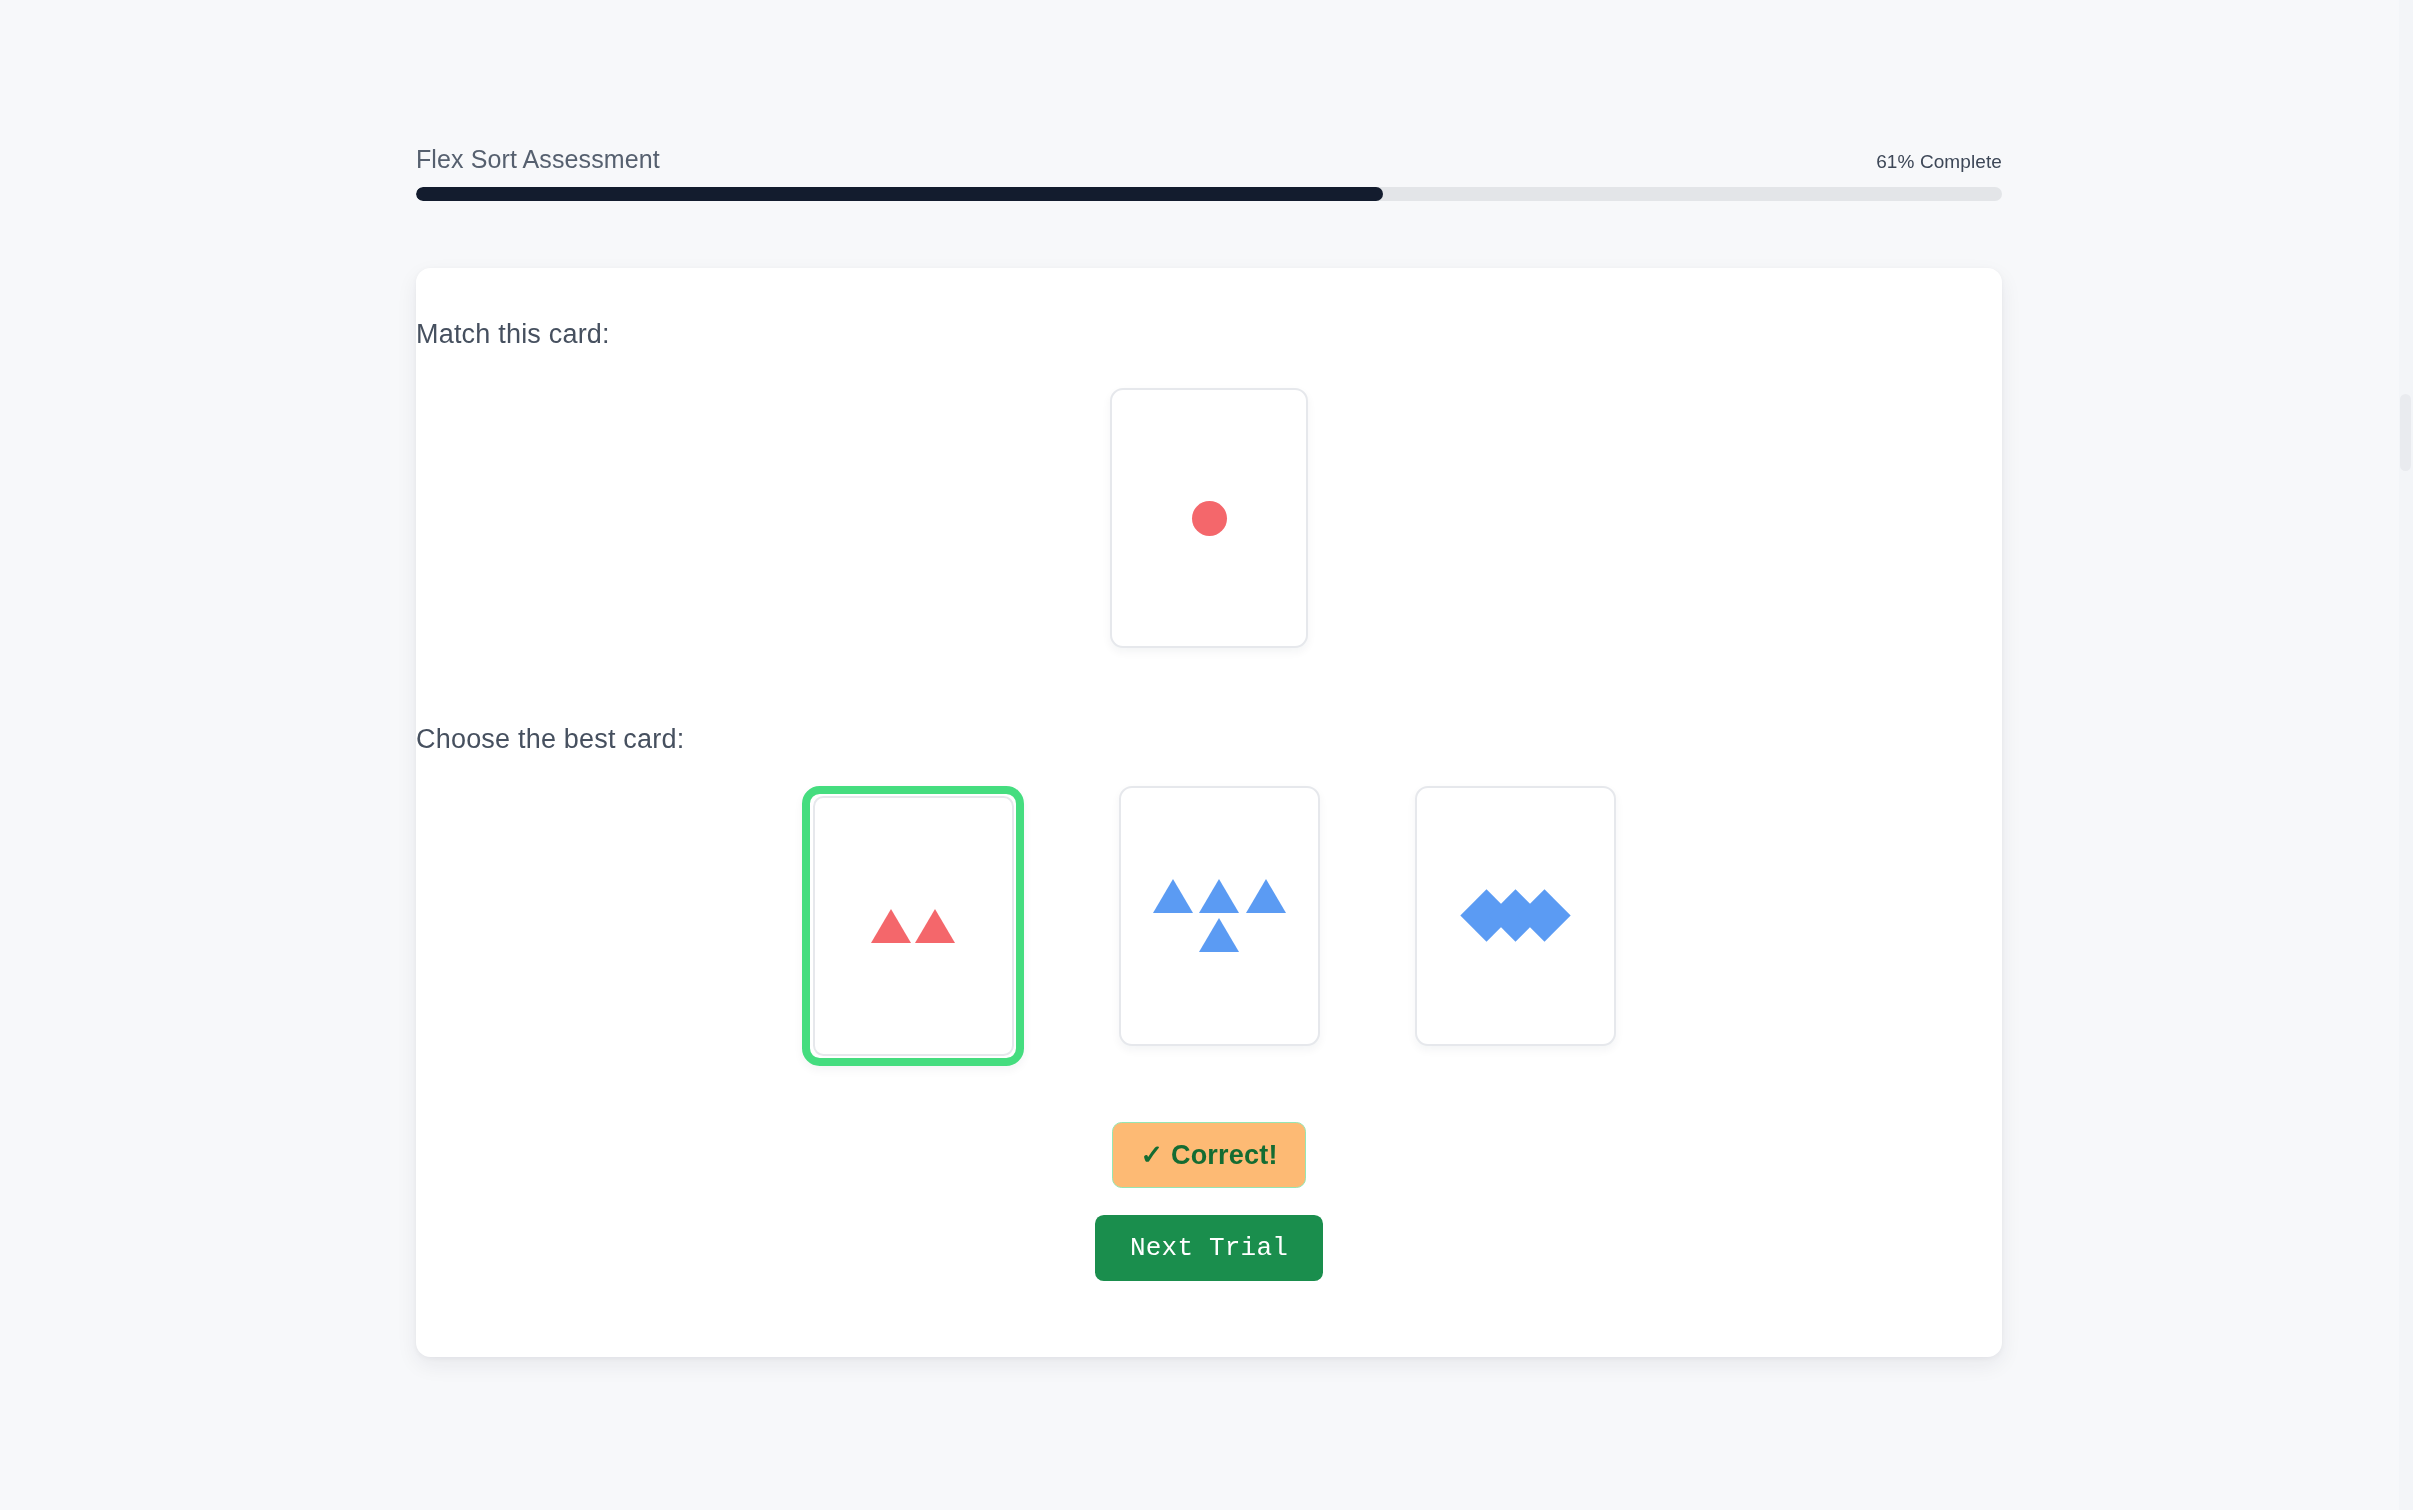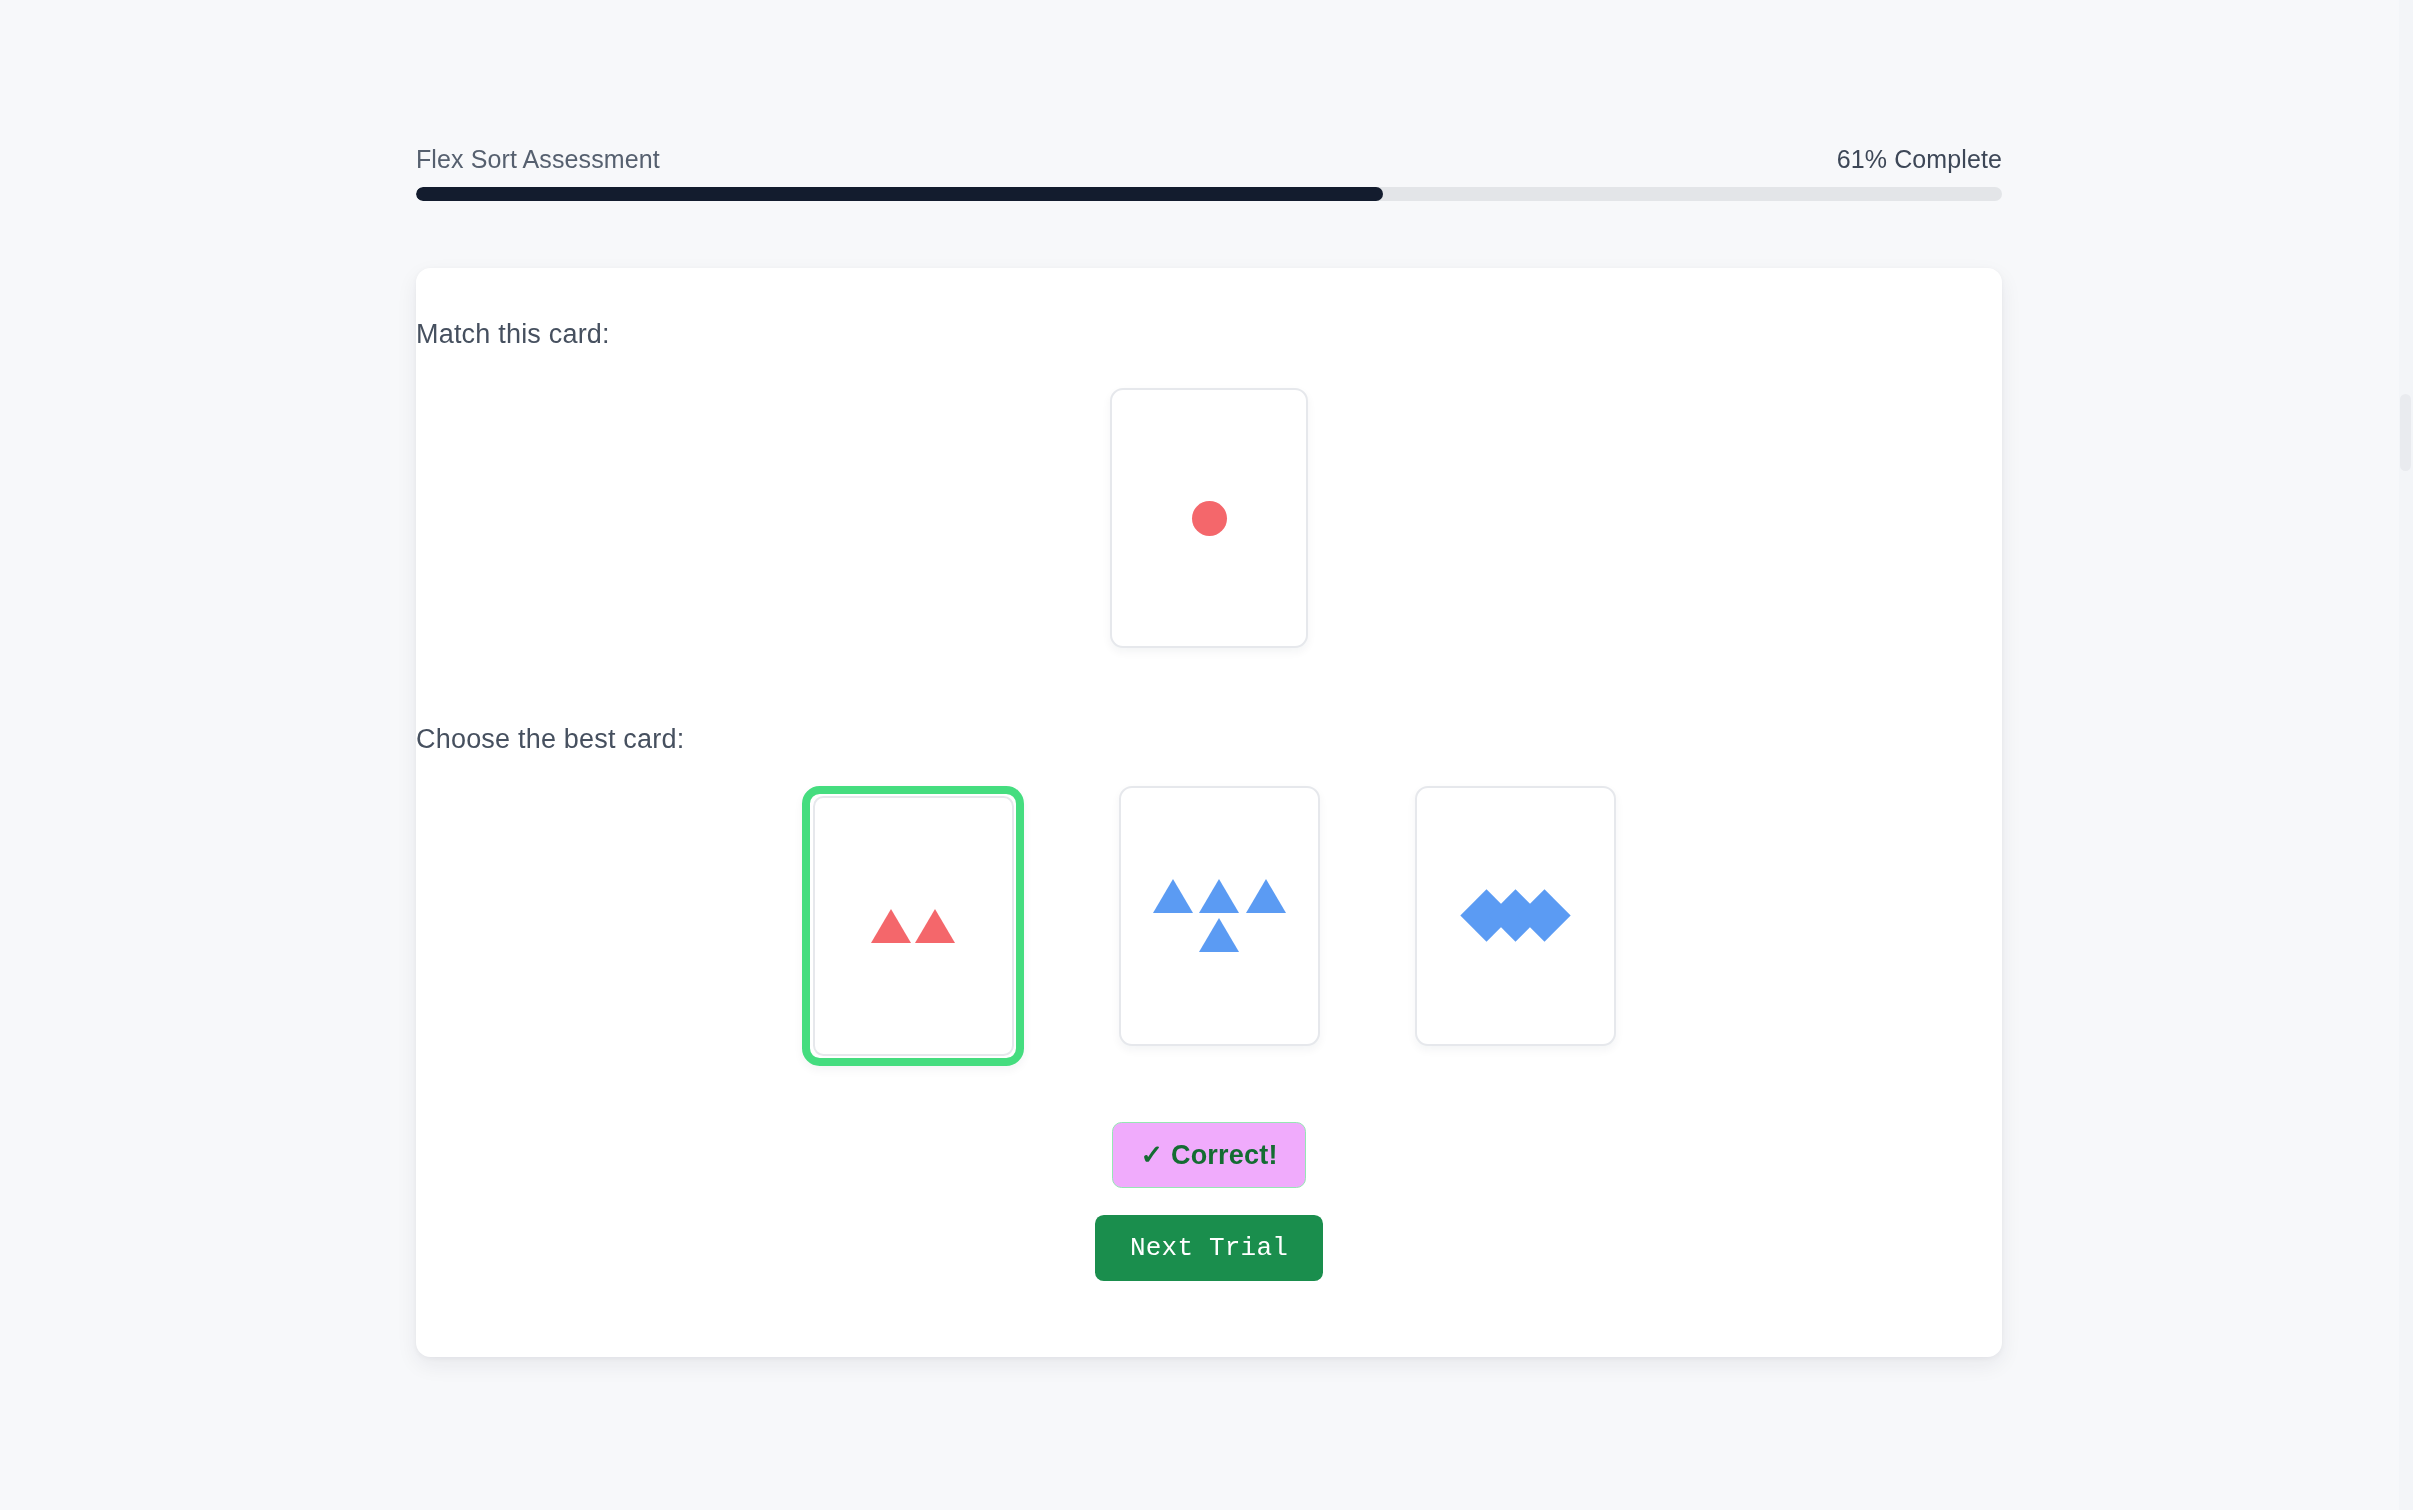--- a/index.html
+++ b/index.html
@@ -34,21 +34,21 @@
     margin-bottom: 13px;
   }
 
   .assessment-title {
     font-size: 25px;
     color: #56606f;
     letter-spacing: 0.1px;
   }
 
   .progress-percent {
-    font-size: 25px;
+    font-size: 19px;
     color: #3d4757;
     letter-spacing: 0.1px;
   }
 
   .progress-track {
     position: relative;
     width: 100%;
     height: 13.7px;
     background: #e3e5e8;
     border-radius: 7.2px;
@@ -191,21 +191,21 @@
   .cluster-3-diamonds .shape-diamond { margin: 0 -4px; }
 
   
   .feedback-wrap {
     display: flex;
     justify-content: center;
     margin-top: 56px;
   }
 
   .feedback-badge {
-    background: #f0abfc;
+    background: #fdba74;
     border: 1.6px solid #95e6b4;
     border-radius: 9.6px;
     padding: 16px 27px;
     font-size: 27px;
     font-weight: bold;
     color: #146c32;
     letter-spacing: 0.2px;
     white-space: nowrap;
   }
 

